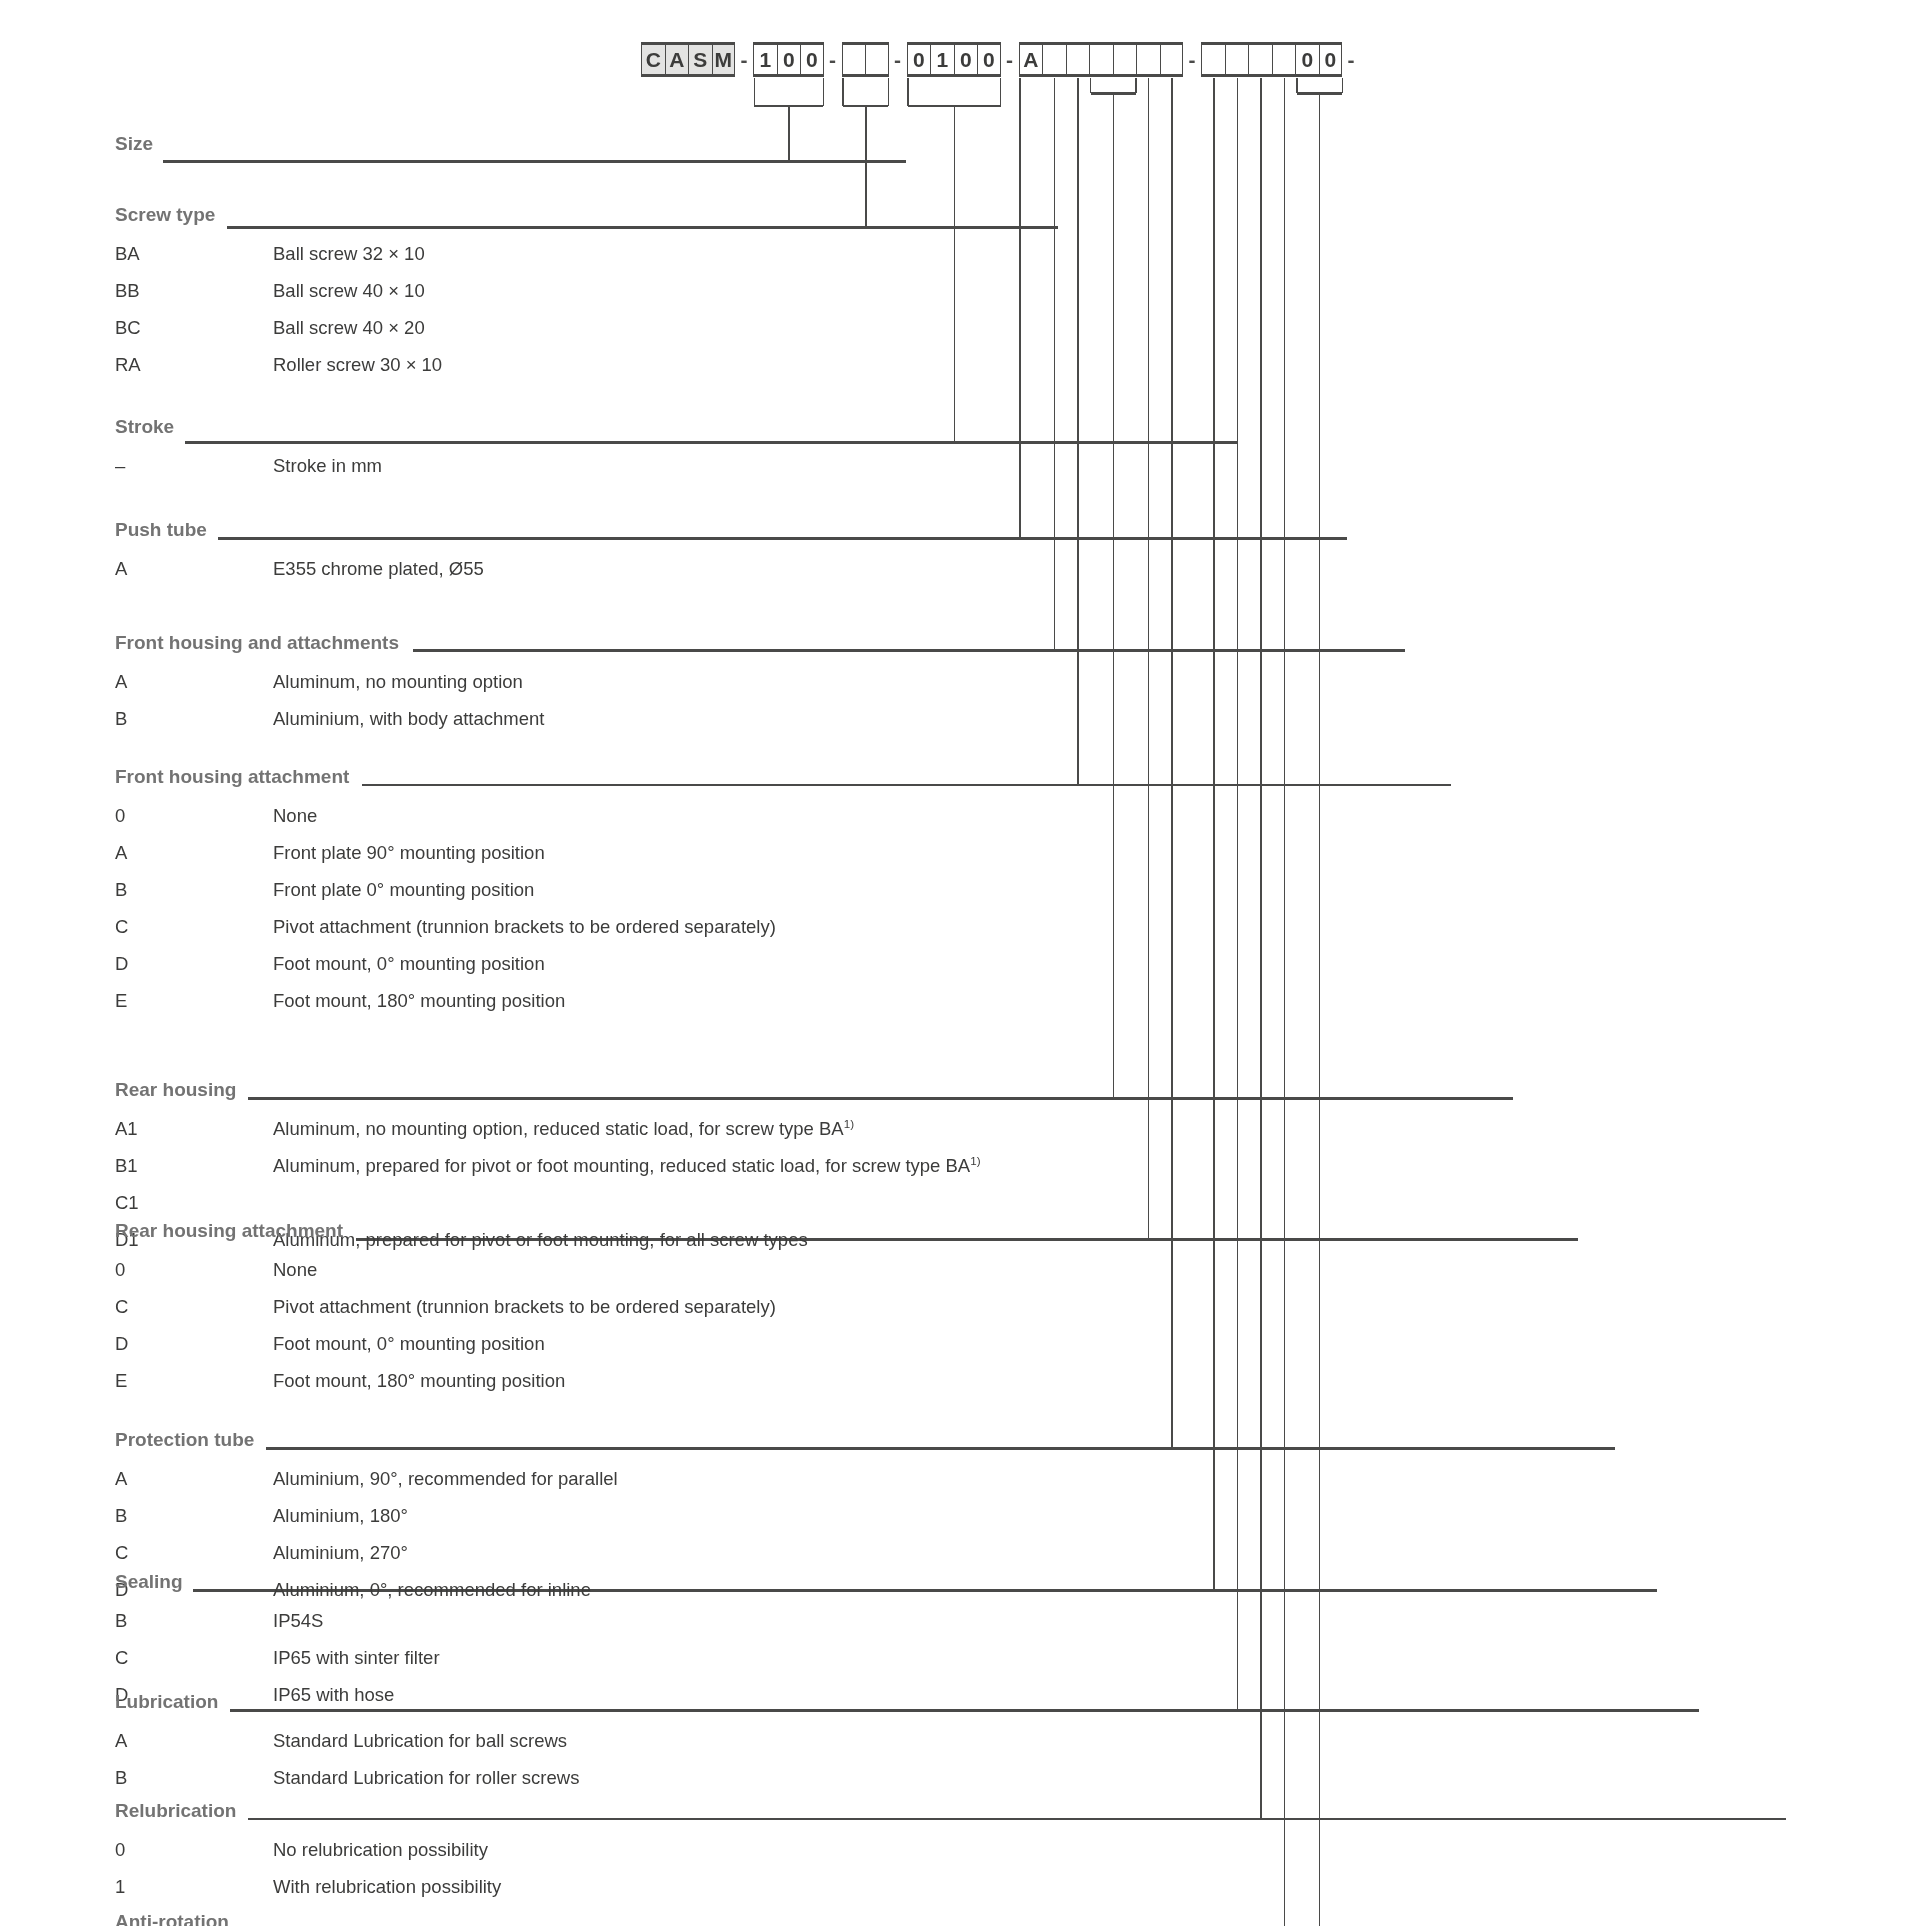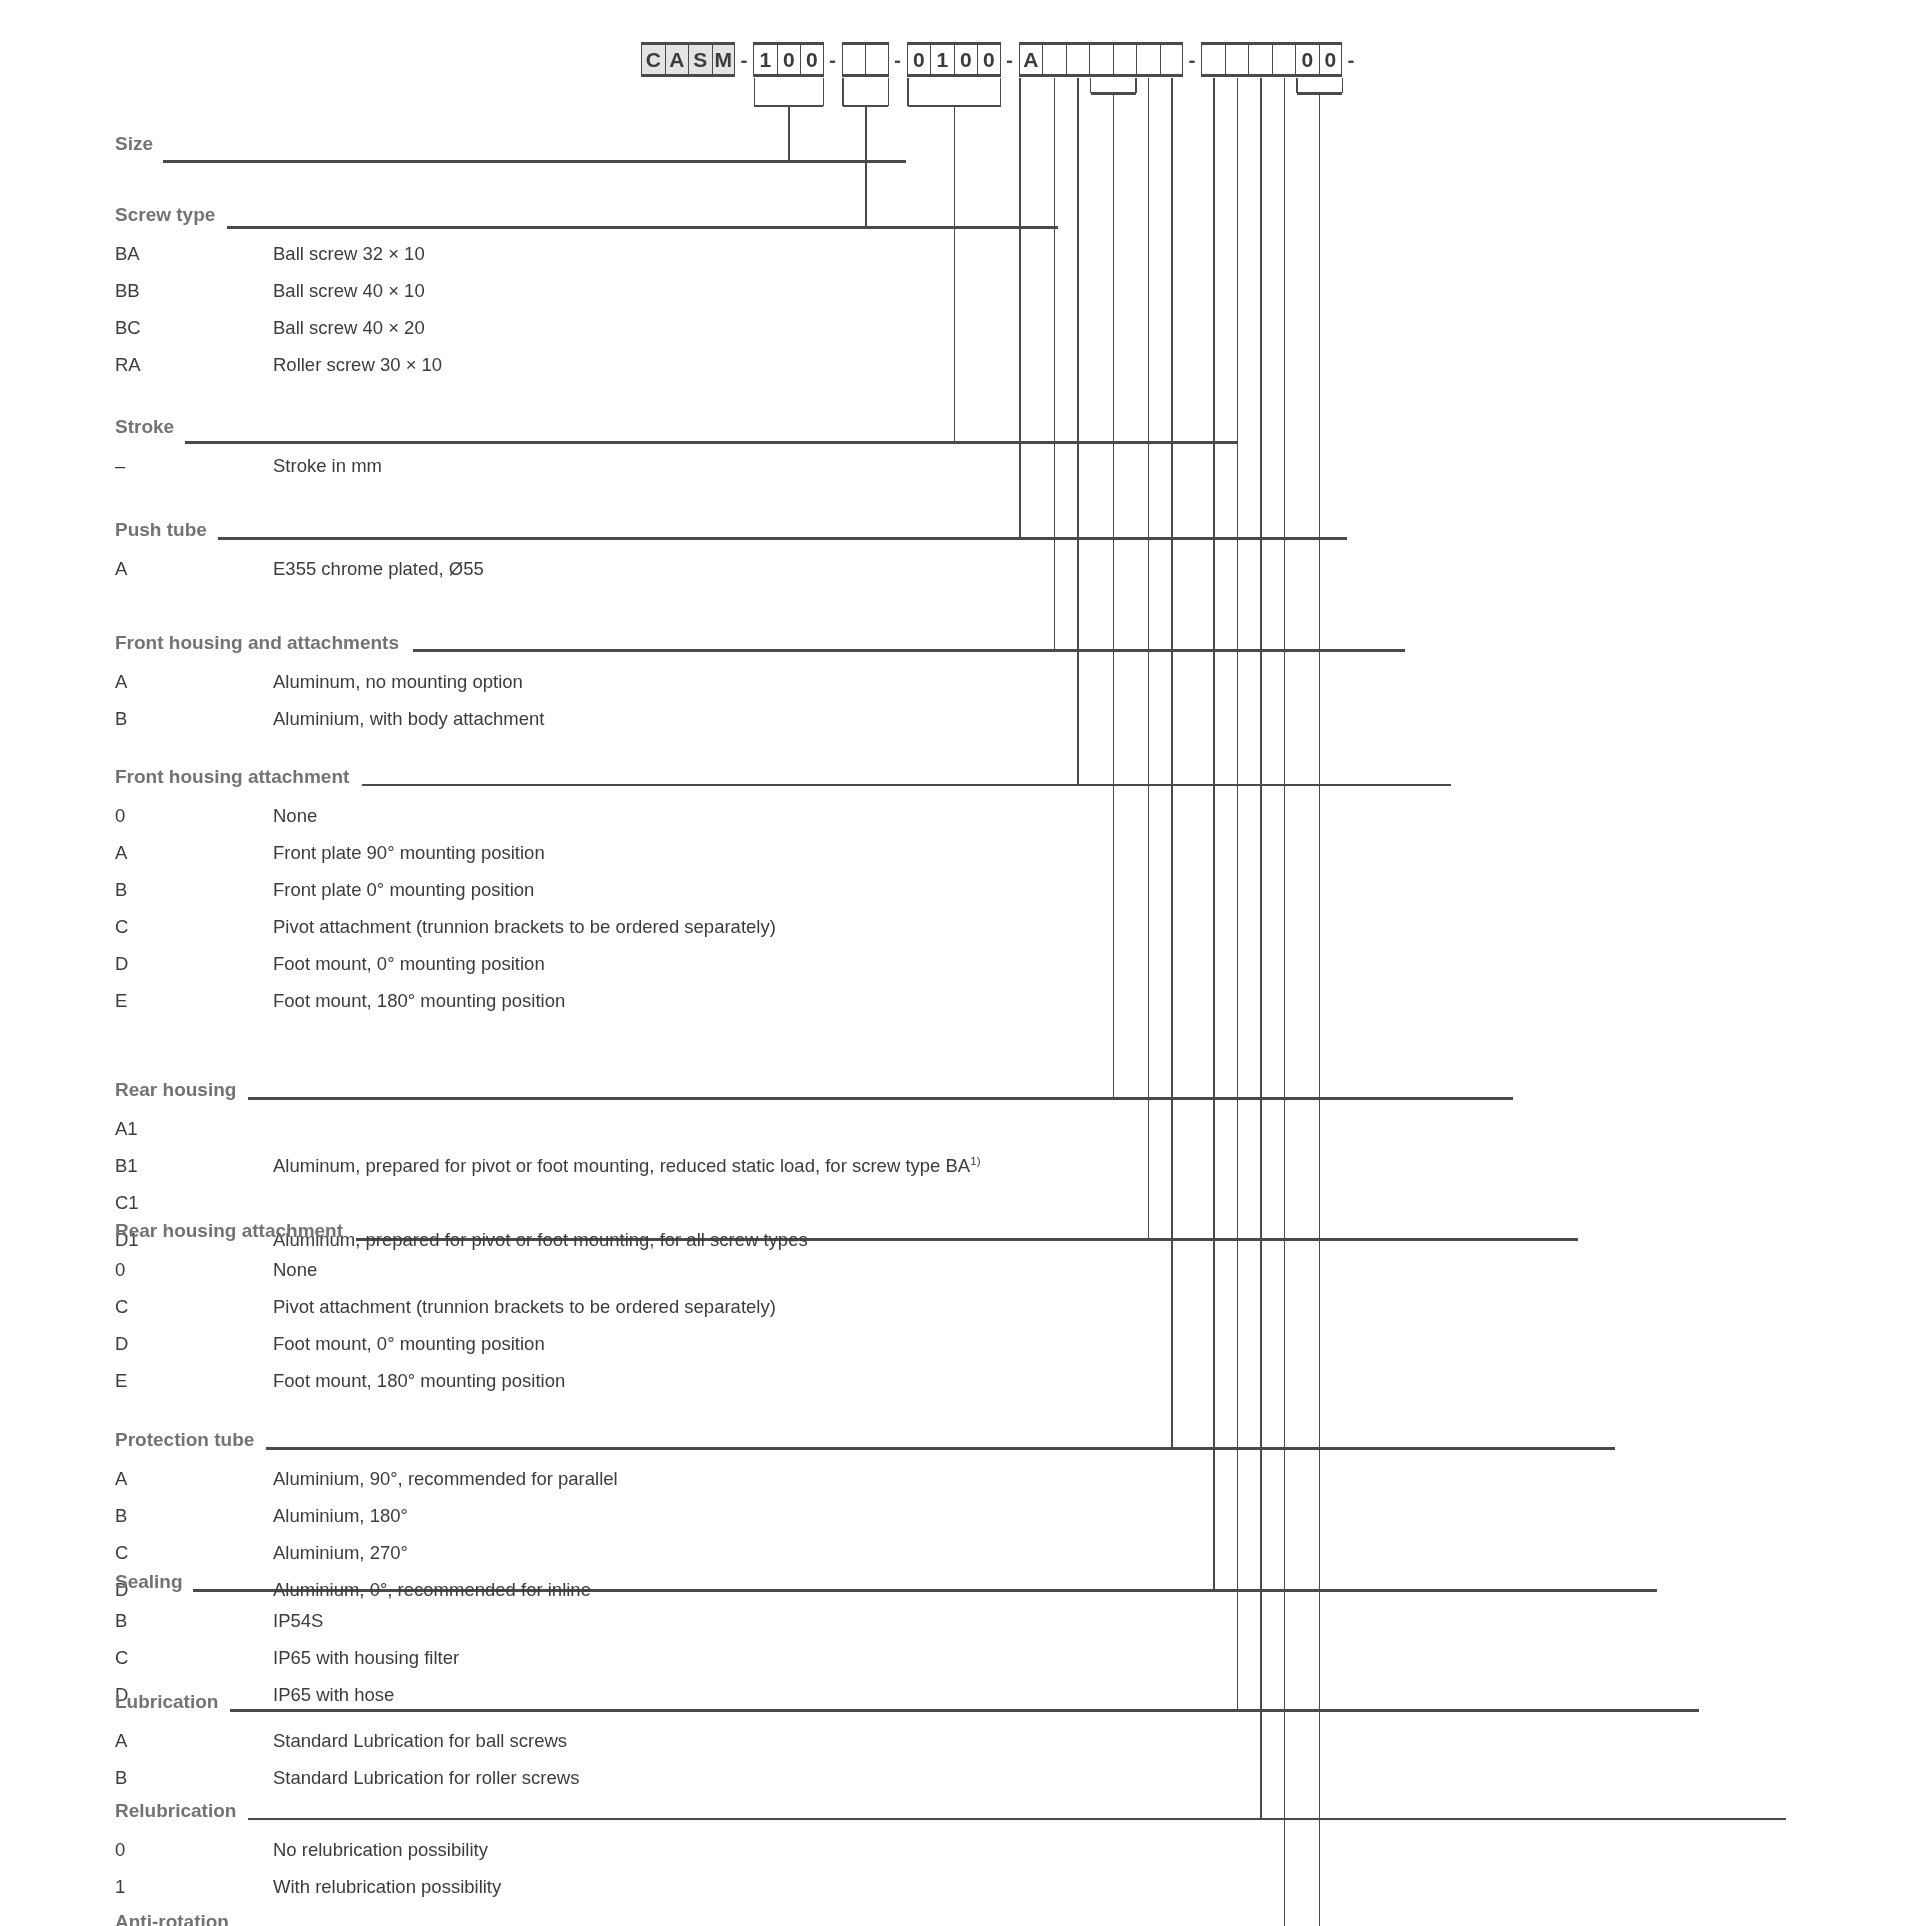--- a/index.html
+++ b/index.html
@@ -257,20 +257,21 @@
       </div>
       <div class="row">
         <div class="code">E</div>
         <div class="desc"><span>Foot mount, 180° mounting position</span></div>
       </div>
     </div>
     <div class="section" style="top: 1079px;">
       <div class="sec-head"><span class="htxt">Rear housing</span></div>
       <div class="row">
         <div class="code">A1</div>
+        <div class="desc"><span>Aluminum, no mounting option, reduced static load, for screw type BA</span><sup>1)</sup></div>
       </div>
       <div class="row">
         <div class="code">B1</div>
         <div class="desc"><span>Aluminum, prepared for pivot or foot mounting, reduced static load, for screw type BA</span><sup>1)</sup></div>
       </div>
       <div class="row">
         <div class="code">C1</div>
       </div>
       <div class="row">
         <div class="code">D1</div>
@@ -316,21 +317,21 @@
       </div>
     </div>
     <div class="section" style="top: 1571px;">
       <div class="sec-head"><span class="htxt">Sealing</span></div>
       <div class="row">
         <div class="code">B</div>
         <div class="desc"><span>IP54S</span></div>
       </div>
       <div class="row">
         <div class="code">C</div>
-        <div class="desc"><span>IP65 with housing filter</span></div>
+        <div class="desc"><span>IP65 with sinter filter</span></div>
       </div>
       <div class="row">
         <div class="code">D</div>
         <div class="desc"><span>IP65 with hose</span></div>
       </div>
     </div>
     <div class="section" style="top: 1691px;">
       <div class="sec-head"><span class="htxt">Lubrication</span></div>
       <div class="row">
         <div class="code">A</div>

